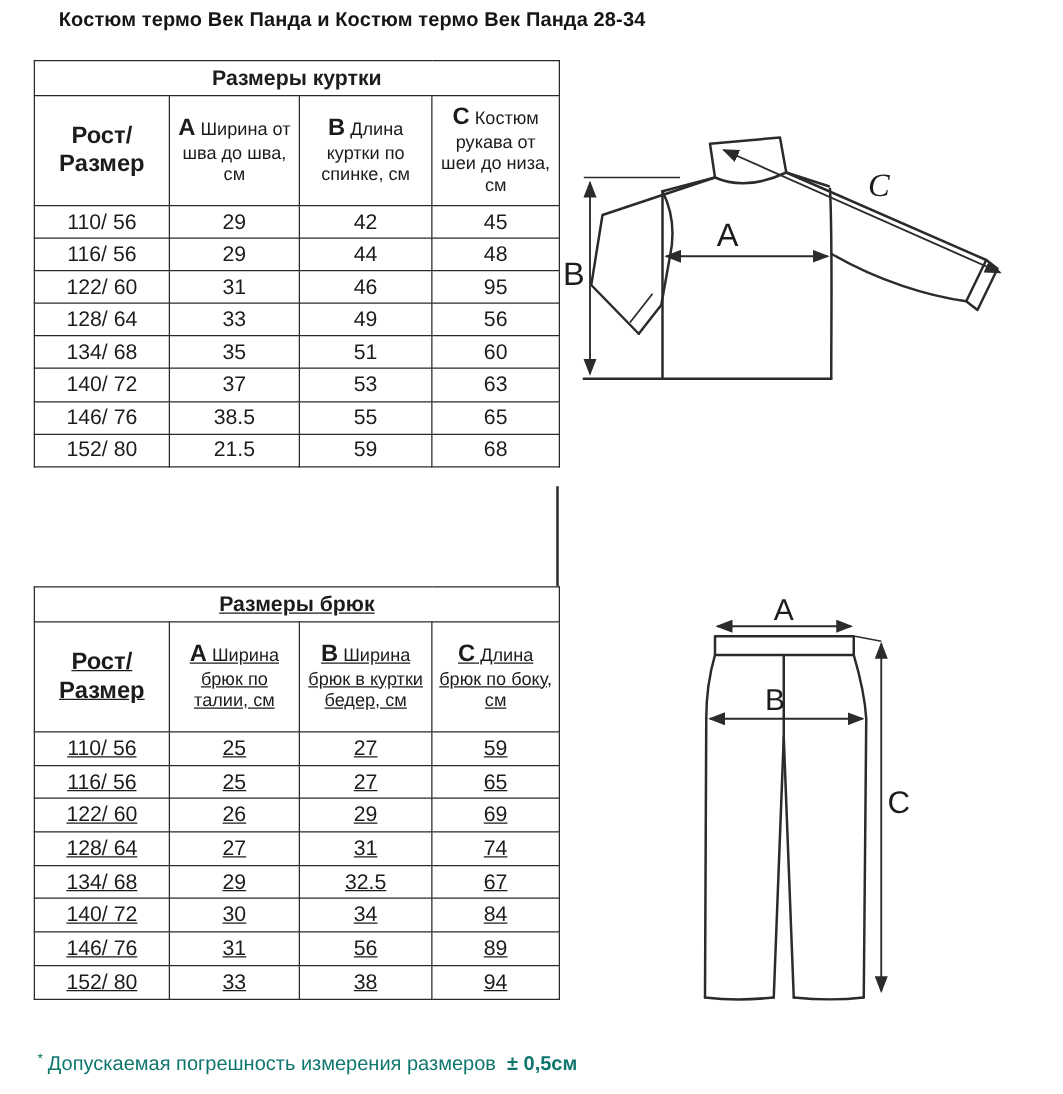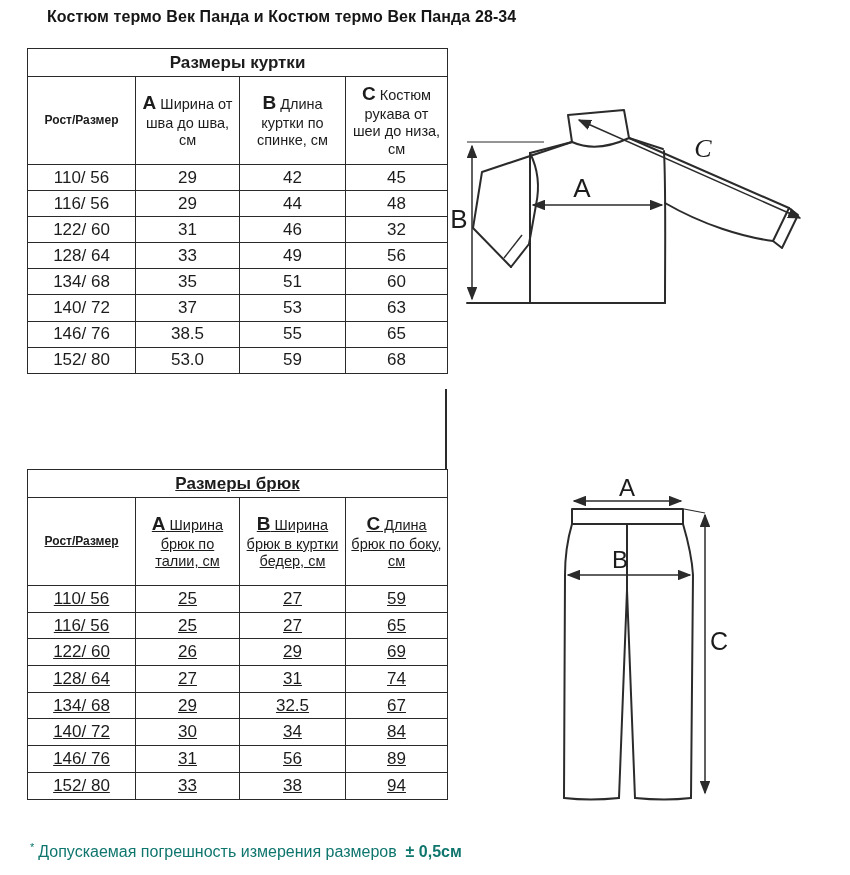--- a/index.html
+++ b/index.html
@@ -16,21 +16,21 @@
   #pants-table  { top:469px;text-decoration:underline; }
   .size-table col.c0 { width:108px; }
   .size-table col.c1 { width:104px; }
   .size-table col.c2 { width:106px; }
   .size-table col.c3 { width:102px; }
   .size-table th, .size-table td { border:1.6px solid #2a2a2a; text-align:center;
     vertical-align:middle; color:#1c1c1c; }
   .size-table .t-title th { height:28px; font-size:17px; font-weight:bold; }
   .size-table .t-head th { height:88px; font-weight:normal; font-size:14.5px;
     line-height:1.2; padding:2px 3px; }
-  .size-table .t-head th.row-hdr { font-size:12px; font-weight:bold; }
+  .size-table .t-head th.row-hdr { font-size:19px; font-weight:bold; }
   .col-letter { font-weight:bold; font-size:19px; }
   .col-desc { font-size:14.5px; }
   #jacket-table tbody td { height:26.1px; font-size:17px; }
   #pants-table  tbody td { height:26.7px; font-size:17px; }
 
   .table-connector { position:absolute; left:445px; top:389px; width:2px; height:82px;
     background:#2a2a2a; }
 
   .diagram { position:absolute; }
   #jacket-diagram { left:445px; top:95px; }
@@ -83,21 +83,21 @@
         <tr>
           <td>116/ 56</td>
           <td>29</td>
           <td>44</td>
           <td>48</td>
         </tr>
         <tr>
           <td>122/ 60</td>
           <td>31</td>
           <td>46</td>
-          <td>32</td>
+          <td>95</td>
         </tr>
         <tr>
           <td>128/ 64</td>
           <td>33</td>
           <td>49</td>
           <td>56</td>
         </tr>
         <tr>
           <td>134/ 68</td>
           <td>35</td>
@@ -111,21 +111,21 @@
           <td>63</td>
         </tr>
         <tr>
           <td>146/ 76</td>
           <td>38.5</td>
           <td>55</td>
           <td>65</td>
         </tr>
         <tr>
           <td>152/ 80</td>
-          <td>53.0</td>
+          <td>21.5</td>
           <td>59</td>
           <td>68</td>
         </tr>
       </tbody>
   </table>
 
   <div class="table-connector"></div>
 
   <table class="size-table" id="pants-table">
     <colgroup>

